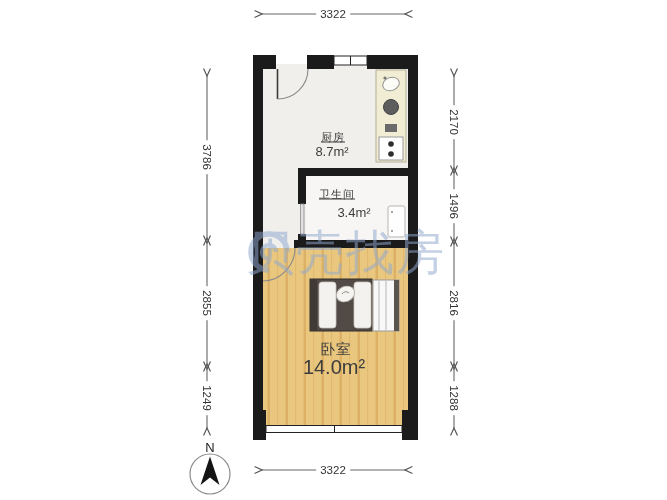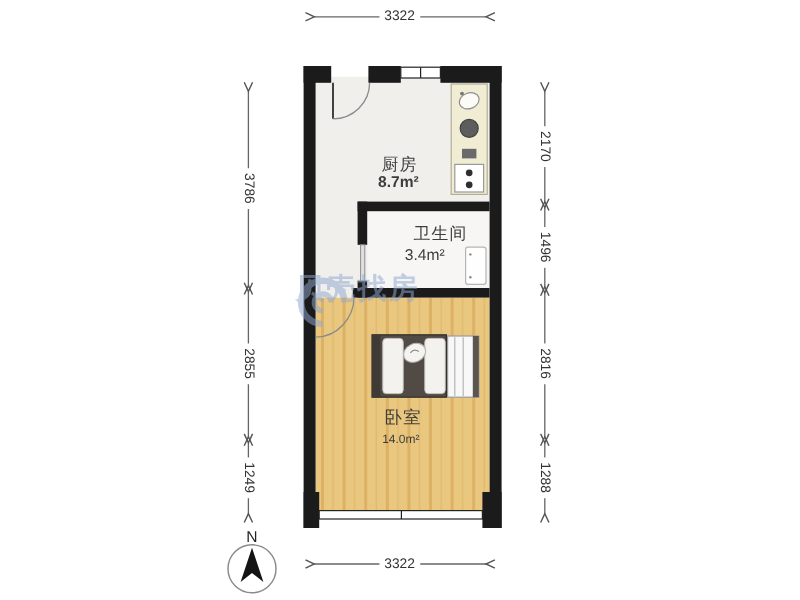--- a/index.html
+++ b/index.html
@@ -1,31 +1,31 @@
 <!DOCTYPE html>
 <html style="--wm: #8fa8cf;"><head>
 <meta charset="utf-8">
 <style>
   html,body{margin:0;padding:0;background:#fff;}
   .stage{position:relative;width:667px;height:500px;background:#ffffff;overflow:hidden;
          font-family:"Liberation Sans","DejaVu Sans",sans-serif;}
   .stage svg{position:absolute;left:0;top:0;}
   .lbl{position:absolute;transform:translate(-50%,-50%);white-space:nowrap;color:#3d3d3d;
        text-align:center;line-height:1;}
-  .room-name{font-size:14px;letter-spacing:1px;}
+  .room-name{font-size:11px;letter-spacing:1px;text-decoration:underline;}
   .room-area{font-size:13px;}
   .bedroom-name{font-size:14.5px;letter-spacing:1px;text-align:right;}
-  .bedroom-area{font-size:10px;}
+  .bedroom-area{font-size:20px;}
   .dim{position:absolute;transform:translate(-50%,-50%);font-size:11.5px;color:#333;
        background:#fff;padding:1px 4px;white-space:nowrap;}
   .dim.vert{transform:translate(-50%,-50%) rotate(90deg);}
   .north-label{position:absolute;transform:translate(-50%,-50%);font-size:13px;color:#222;}
   .watermark{position:absolute;left:246px;top:229px;display:flex;align-items:center;gap:3px;
              color:var(--wm,#8fa8cf);opacity:.52;pointer-events:none;}
-  .watermark .wm-text{font-size:24px;font-weight:700;letter-spacing:2px;line-height:1;}
+  .watermark .wm-text{font-size:48px;font-weight:400;letter-spacing:2px;line-height:1;}
 </style>
 </head>
 <body>
 
 <div class="stage">
 
   <svg width="667" height="500" viewBox="0 0 667 500">
     <defs>
       <marker id="arr" viewBox="0 0 10 10" refX="1.5" refY="5" markerWidth="9" markerHeight="9" orient="auto-start-reverse">
         <path d="M9 1.5 L1.5 5 L9 8.5" fill="none" stroke="#555" stroke-width="1.2"></path>
@@ -113,22 +113,22 @@
       <line x1="454" y1="369" x2="454" y2="428" marker-start="url(#arr)" marker-end="url(#arr)"></line>
     </g>
 
     <g>
       <circle cx="210" cy="474" r="20" fill="none" stroke="#8a8a8a" stroke-width="1.2"></circle>
       <polygon points="210,456.5 200.5,485 210,477.5 219.5,485" fill="#141414"></polygon>
     </g>
   </svg>
 
   <div class="lbl room-name" style="left:333px;top:137px;">厨房</div>
-  <div class="lbl room-area" style="left:332px;top:151px;font-weight:bold;">8.7m²</div>
-  <div class="lbl room-name" style="left:367px;top:194px;">卫生间</div>
+  <div class="lbl room-area" style="left:332px;top:151px;">8.7m²</div>
+  <div class="lbl room-name" style="left:337px;top:194px;">卫生间</div>
   <div class="lbl room-area" style="left:354px;top:212px;text-align:center;">3.4m²</div>
   <div class="lbl bedroom-name" style="left:336px;top:349px;">卧室</div>
   <div class="lbl bedroom-area" style="left:334px;top:367px;">14.0m²</div>
 
   <div class="dim" style="left:333px;top:14px;">3322</div>
   <div class="dim" style="left:333px;top:470px;">3322</div>
   <div class="dim vert" style="left:207px;top:157px;">3786</div>
   <div class="dim vert" style="left:207px;top:303px;">2855</div>
   <div class="dim vert" style="left:207px;top:398px;">1249</div>
   <div class="dim vert" style="left:454px;top:122px;">2170</div>

